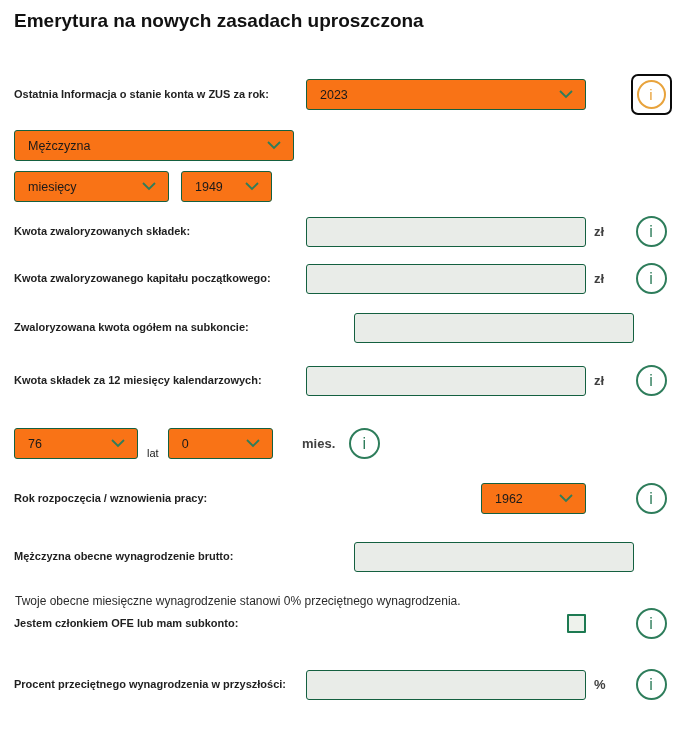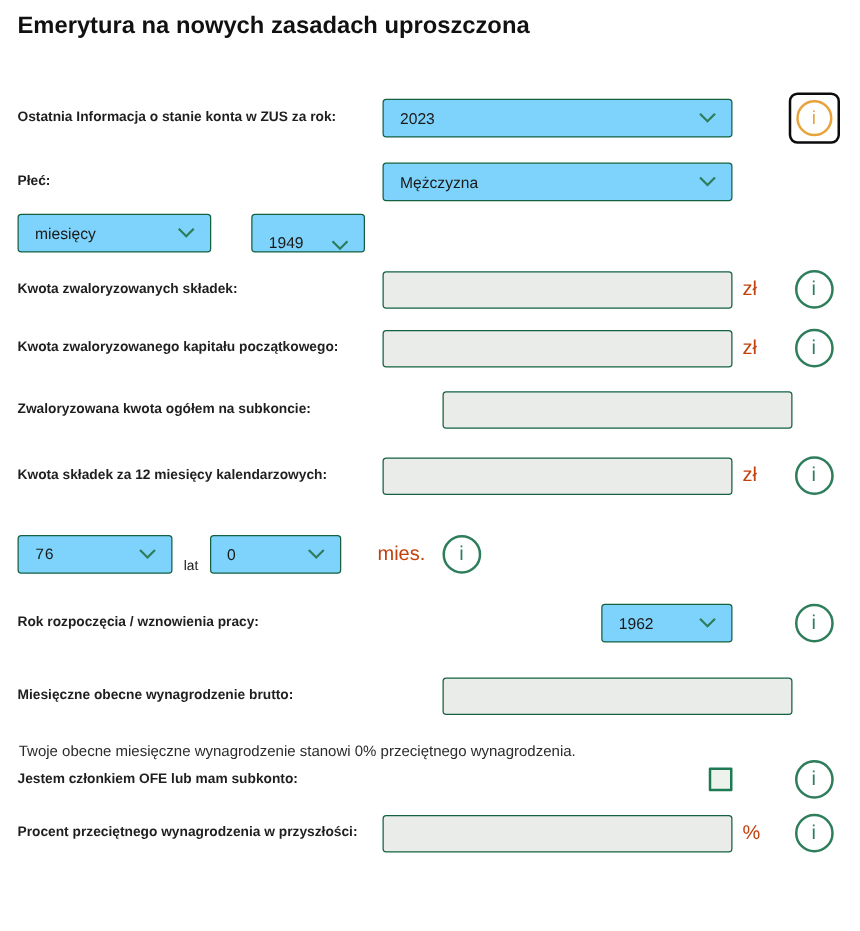--- a/index.html
+++ b/index.html
@@ -17,37 +17,37 @@
     margin-bottom:40px;
   }
 
   .row { display:flex; align-items:center; }
   .lbl {
     width:292px; flex:0 0 292px; padding-right:10px;
     font-size:11px; font-weight:700; line-height:1.45; color:#1f1f1f;
   }
   .ctrl { width:280px; flex:0 0 280px; display:flex; align-items:center; }
   .suffix {
-    flex:0 0 36px; padding-left:8px; font-size:16px; color:#c2410c; white-space:nowrap;
+    flex:0 0 36px; padding-left:8px; font-size:13px; color:#404040; white-space:nowrap;font-weight:bold;
   }
   .icon-col { flex:0 0 46px; display:flex; justify-content:center; align-items:center; margin-left:6px; }
 
   
   .select {
-    height:31px; background:#7dd3fc; border:1.5px solid #146040; border-radius:3px;
+    height:31px; background:#f97316; border:1.5px solid #146040; border-radius:3px;
     display:flex; align-items:center; justify-content:space-between;
     padding:0 12px 0 13px; cursor:pointer; width:100%;
   }
   .select .val { font-size:12.5px; color:#1a1a1a; }
   .select svg { flex:none; }
 
   .w-full  { width:280px; }
   .w-month { width:155px; }
-  .w-year  { width:91px; margin-left:32px;align-items:flex-end; }
-  .w-age   { width:124px;font-family:Liberation Mono, monospace; }
+  .w-year  { width:91px; margin-left:12px; }
+  .w-age   { width:124px; }
   .w-mon2  { width:105px; }
 
   .unit-inline { font-size:11px; color:#1a1a1a; padding:0 9px; white-space:nowrap;margin-top:19px; }
 
   input.txt {
     width:280px; height:30px; background:#e9ece8; border:1.5px solid #146040;
     border-radius:3px; padding:0 10px; font-size:12.5px; color:#1a1a1a;
     font-family:"Liberation Sans", sans-serif;
   }
 
@@ -82,21 +82,21 @@
   .mb15 { margin-bottom:15px; }
   .mb10 { margin-bottom:10px; }
   .mb14 { margin-bottom:14px; }
   .mb16 { margin-bottom:16px; }
   .mb18 { margin-bottom:18px; }
   .mb22 { margin-bottom:22px;gap:48px; }
   .mb17 { margin-bottom:32px; }
   .mb24 { margin-bottom:24px; }
   .mb27 { margin-bottom:27px; }
   .mb26 { }
-  .mb30 { margin-bottom:12px; }
+  .mb30 { margin-bottom:30px; }
   .justify-end { justify-content:flex-end; }
 </style>
 </head>
 <body>
 
 <div class="page">
 
   <h1 class="title">Emerytura na nowych zasadach uproszczona</h1>
 
   <div class="row mb15">
@@ -111,21 +111,20 @@
     </div>
     <div class="suffix"></div>
     <div class="icon-col">
       <div class="info-focused-wrap">
         <div class="info-orange">i</div>
       </div>
     </div>
   </div>
 
   <div class="row mb10">
-    <div class="lbl">Płeć:</div>
     <div class="ctrl">
       <div class="select w-full">
         <span class="val">Mężczyzna</span>
         <svg width="14" height="9" viewBox="0 0 14 9">
             <path d="M1 1 L7 7 L13 1" fill="none" stroke="#2e7d5b" stroke-width="1.8"></path>
           </svg>
       </div>
     </div>
     <div class="suffix"></div>
     <div class="icon-col"></div>
@@ -226,21 +225,21 @@
           </svg>
       </div>
     </div>
     <div class="suffix"></div>
     <div class="icon-col">
       <div class="info">i</div>
     </div>
   </div>
 
   <div class="row mb22">
-    <div class="lbl">Miesięczne obecne wynagrodzenie brutto:</div>
+    <div class="lbl">Mężczyzna obecne wynagrodzenie brutto:</div>
     <div class="ctrl">
       <input class="txt" type="text" value="" style="">
     </div>
     <div class="suffix">zł</div>
     <div class="icon-col">
       <div class="info">i</div>
     </div>
   </div>
 
   <div class="note mb26">Twoje obecne miesięczne wynagrodzenie stanowi 0% przeciętnego wynagrodzenia.</div>

